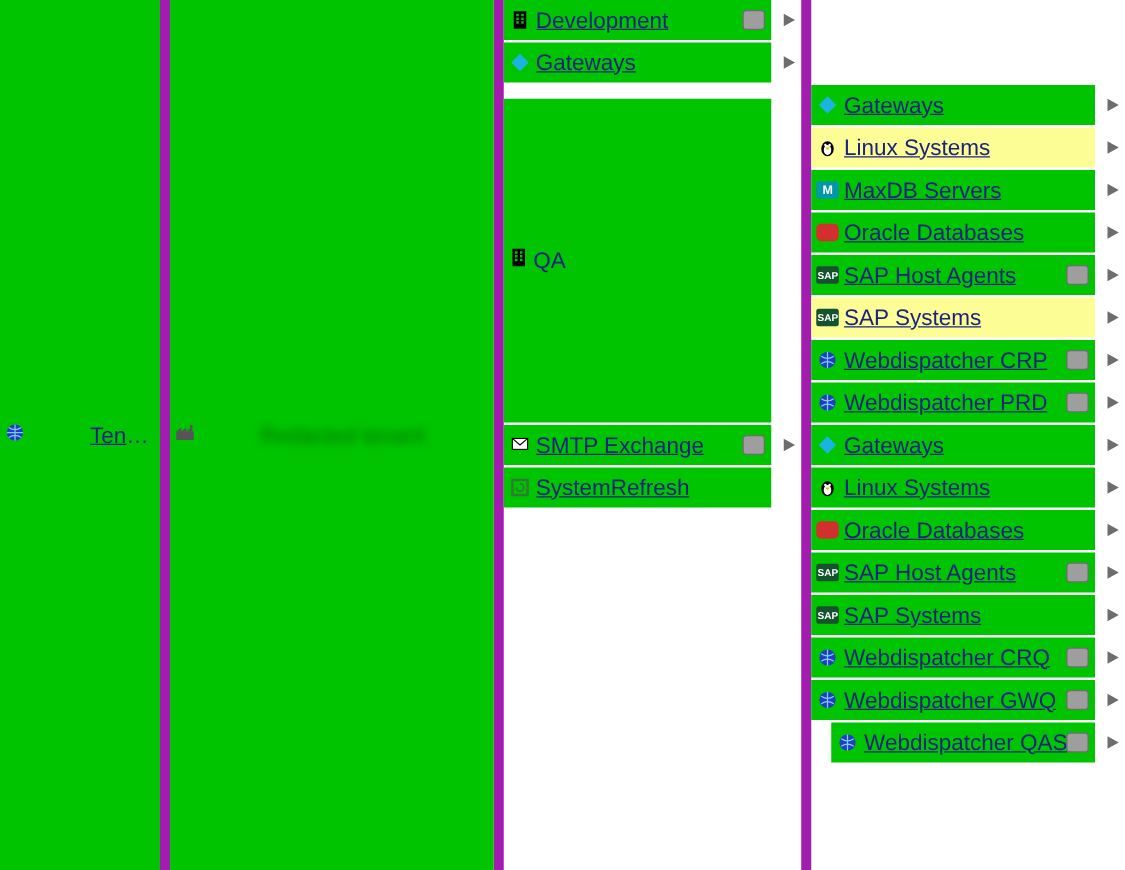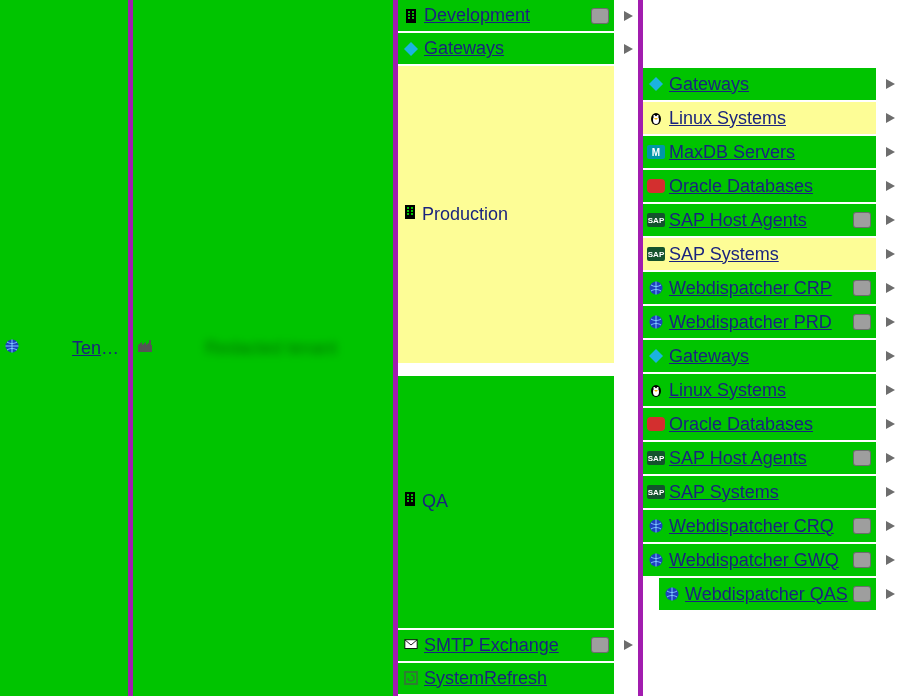--- a/index.html
+++ b/index.html
@@ -15,21 +15,21 @@
   a { color: #1a237e; text-decoration: underline; }
   .cols {
     display: flex;
     width: 100%;
     height: 100%;
     align-items: stretch;
   }
   .col {
     display: flex;
     flex-direction: column;
-    border-right: 5px solid #a21caf;
+    border-right: 8px solid #a21caf;
   }
   .col:last-child { border-right: none; }
   .col1 { width: 128px; }
   .col2 { width: 260px; }
   .col3 { width: 240px; }
   .col4 { flex: 1; }
 
   
   .panel-full {
     flex: 1 1 auto;
@@ -193,36 +193,20 @@
               <polygon points="8,1 15,8 8,15 1,8" fill="#1bb3e0"></polygon>
             </svg>
           </span>
           <a class="label">Gateways</a>
         </div>
         <span class="arrow">
           <svg viewBox="0 0 12 12">
             <polygon points="2,1 11,6 2,11" fill="#6d6d6d"></polygon>
           </svg>
         </span>
-      </div>
-      <div class="tall-row yellow" style="height: 304px;">
-        <div class="cell">
-          <span class="icon" style="margin-right: 4px;"><svg viewBox="0 0 16 16" width="16" height="16">
-              <rect x="3" y="1" width="10" height="14" fill="#000"></rect>
-              <rect x="5" y="3" width="2" height="2" fill="#00c400"></rect>
-              <rect x="9" y="3" width="2" height="2" fill="#00c400"></rect>
-              <rect x="5" y="6" width="2" height="2" fill="#00c400"></rect>
-              <rect x="9" y="6" width="2" height="2" fill="#00c400"></rect>
-              <rect x="5" y="9" width="2" height="2" fill="#00c400"></rect>
-              <rect x="9" y="9" width="2" height="2" fill="#00c400"></rect>
-            </svg></span>
-          <span class="label">Production</span>
-          <span class="badge" style="margin-left: auto;"></span>
-        </div>
-        <span class="arrow"></span>
       </div>
       <div class="tall-row green" style="height: 270px;">
         <div class="cell">
           <span class="icon" style="margin-right: 4px;"><svg viewBox="0 0 16 16" width="16" height="16">
               <rect x="3" y="1" width="10" height="14" fill="#000"></rect>
               <rect x="5" y="3" width="2" height="2" fill="#00c400"></rect>
               <rect x="9" y="3" width="2" height="2" fill="#00c400"></rect>
               <rect x="5" y="6" width="2" height="2" fill="#00c400"></rect>
               <rect x="9" y="6" width="2" height="2" fill="#00c400"></rect>
               <rect x="5" y="9" width="2" height="2" fill="#00c400"></rect>

